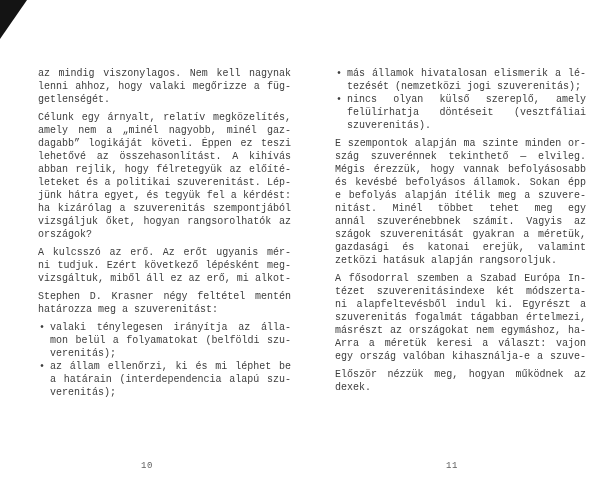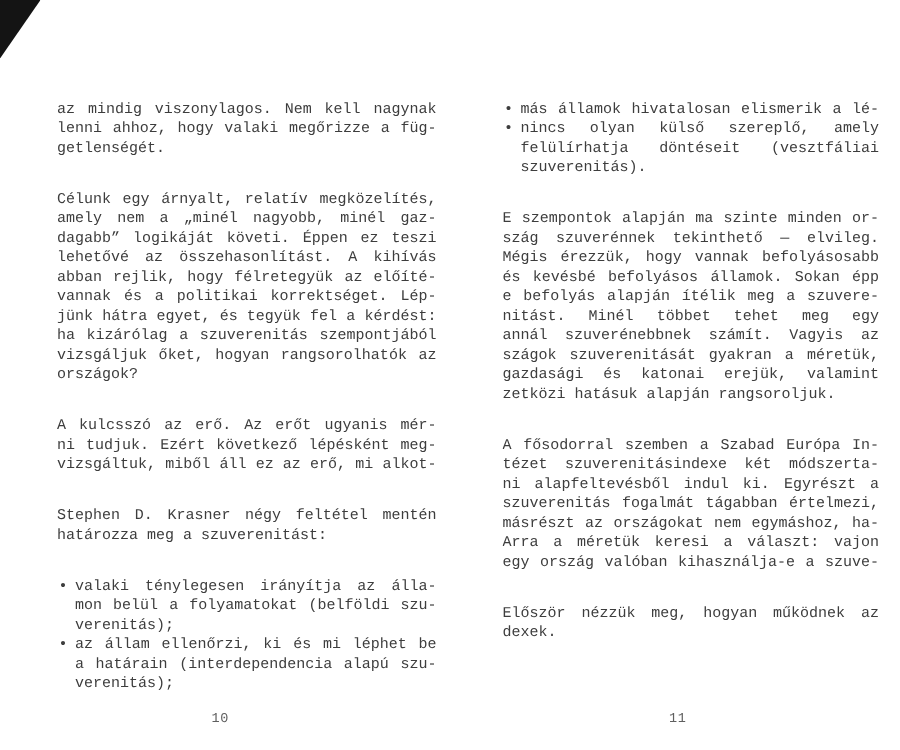--- a/index.html
+++ b/index.html
@@ -29,42 +29,42 @@
   .page-col {
     position: absolute;
     top: 67px;
     font-size: 10px;
     line-height: 13px;
     letter-spacing: 0;
   }
   .page-col.left  { left: 38px;  width: 253px; }
   .page-col.right { left: 335px; width: 251px; }
 
-  .block { margin-top: 21px; }
+  .block { margin-top: 5px; }
   .block:first-child { margin-top: 0; }
   .block.bullet { position: relative; padding-left: 12px; }
   .block.bullet + .block.bullet { margin-top: 0; }
   .bullet-marker {
     position: absolute;
     left: 1px;
     top: 0;
     line-height: 13px;
   }
   .line {
     text-align: justify;
     text-align-last: justify;
     white-space: normal;
     height: 13px;
     overflow: hidden;
   }
   .line.final { text-align-last: left; }
 
   .folio {
     position: absolute;
-    top: 474px;
+    top: 461px;
     font-size: 9px;
     line-height: 11px;
     color: #5f5f5f;
     letter-spacing: 0.5px;
   }
   .folio.left  { left: 141px; }
   .folio.right { left: 446px; }
 </style>
 </head>
 <body>
@@ -77,21 +77,21 @@
         <div class="line">az mindig viszonylagos. Nem kell nagynak</div>
         <div class="line">lenni ahhoz, hogy valaki megőrizze a füg-</div>
         <div class="line final">getlenségét.</div>
       </div>
       <div class="block paragraph">
         <div class="line">Célunk egy árnyalt, relatív megközelítés,</div>
         <div class="line">amely nem a „minél nagyobb, minél gaz-</div>
         <div class="line">dagabb” logikáját követi. Éppen ez teszi</div>
         <div class="line">lehetővé az összehasonlítást. A kihívás</div>
         <div class="line">abban rejlik, hogy félretegyük az előíté-</div>
-        <div class="line">vannak és a politikai korrektséget. Lép-</div>
+        <div class="line">leteket és a politikai szuverenitást. Lép-</div>
         <div class="line">jünk hátra egyet, és tegyük fel a kérdést:</div>
         <div class="line">ha kizárólag a szuverenitás szempontjából</div>
         <div class="line">vizsgáljuk őket, hogyan rangsorolhatók az</div>
         <div class="line final">országok?</div>
       </div>
       <div class="block paragraph">
         <div class="line">A kulcsszó az erő. Az erőt ugyanis mér-</div>
         <div class="line">ni tudjuk. Ezért következő lépésként meg-</div>
         <div class="line">vizsgáltuk, miből áll ez az erő, mi alkot-</div>
       </div>
@@ -110,20 +110,21 @@
         <div class="line">az állam ellenőrzi, ki és mi léphet be</div>
         <div class="line">a határain (interdependencia alapú szu-</div>
         <div class="line final">verenitás);</div>
       </div>
     </div>
 
   <div class="page-col right">
       <div class="block bullet">
         <span class="bullet-marker">•</span>
         <div class="line">más államok hivatalosan elismerik a lé-</div>
+        <div class="line final">tezését (nemzetközi jogi szuverenitás);</div>
       </div>
       <div class="block bullet">
         <span class="bullet-marker">•</span>
         <div class="line">nincs olyan külső szereplő, amely</div>
         <div class="line">felülírhatja döntéseit (vesztfáliai</div>
         <div class="line final">szuverenitás).</div>
       </div>
       <div class="block paragraph">
         <div class="line">E szempontok alapján ma szinte minden or-</div>
         <div class="line">szág szuverénnek tekinthető — elvileg.</div>

